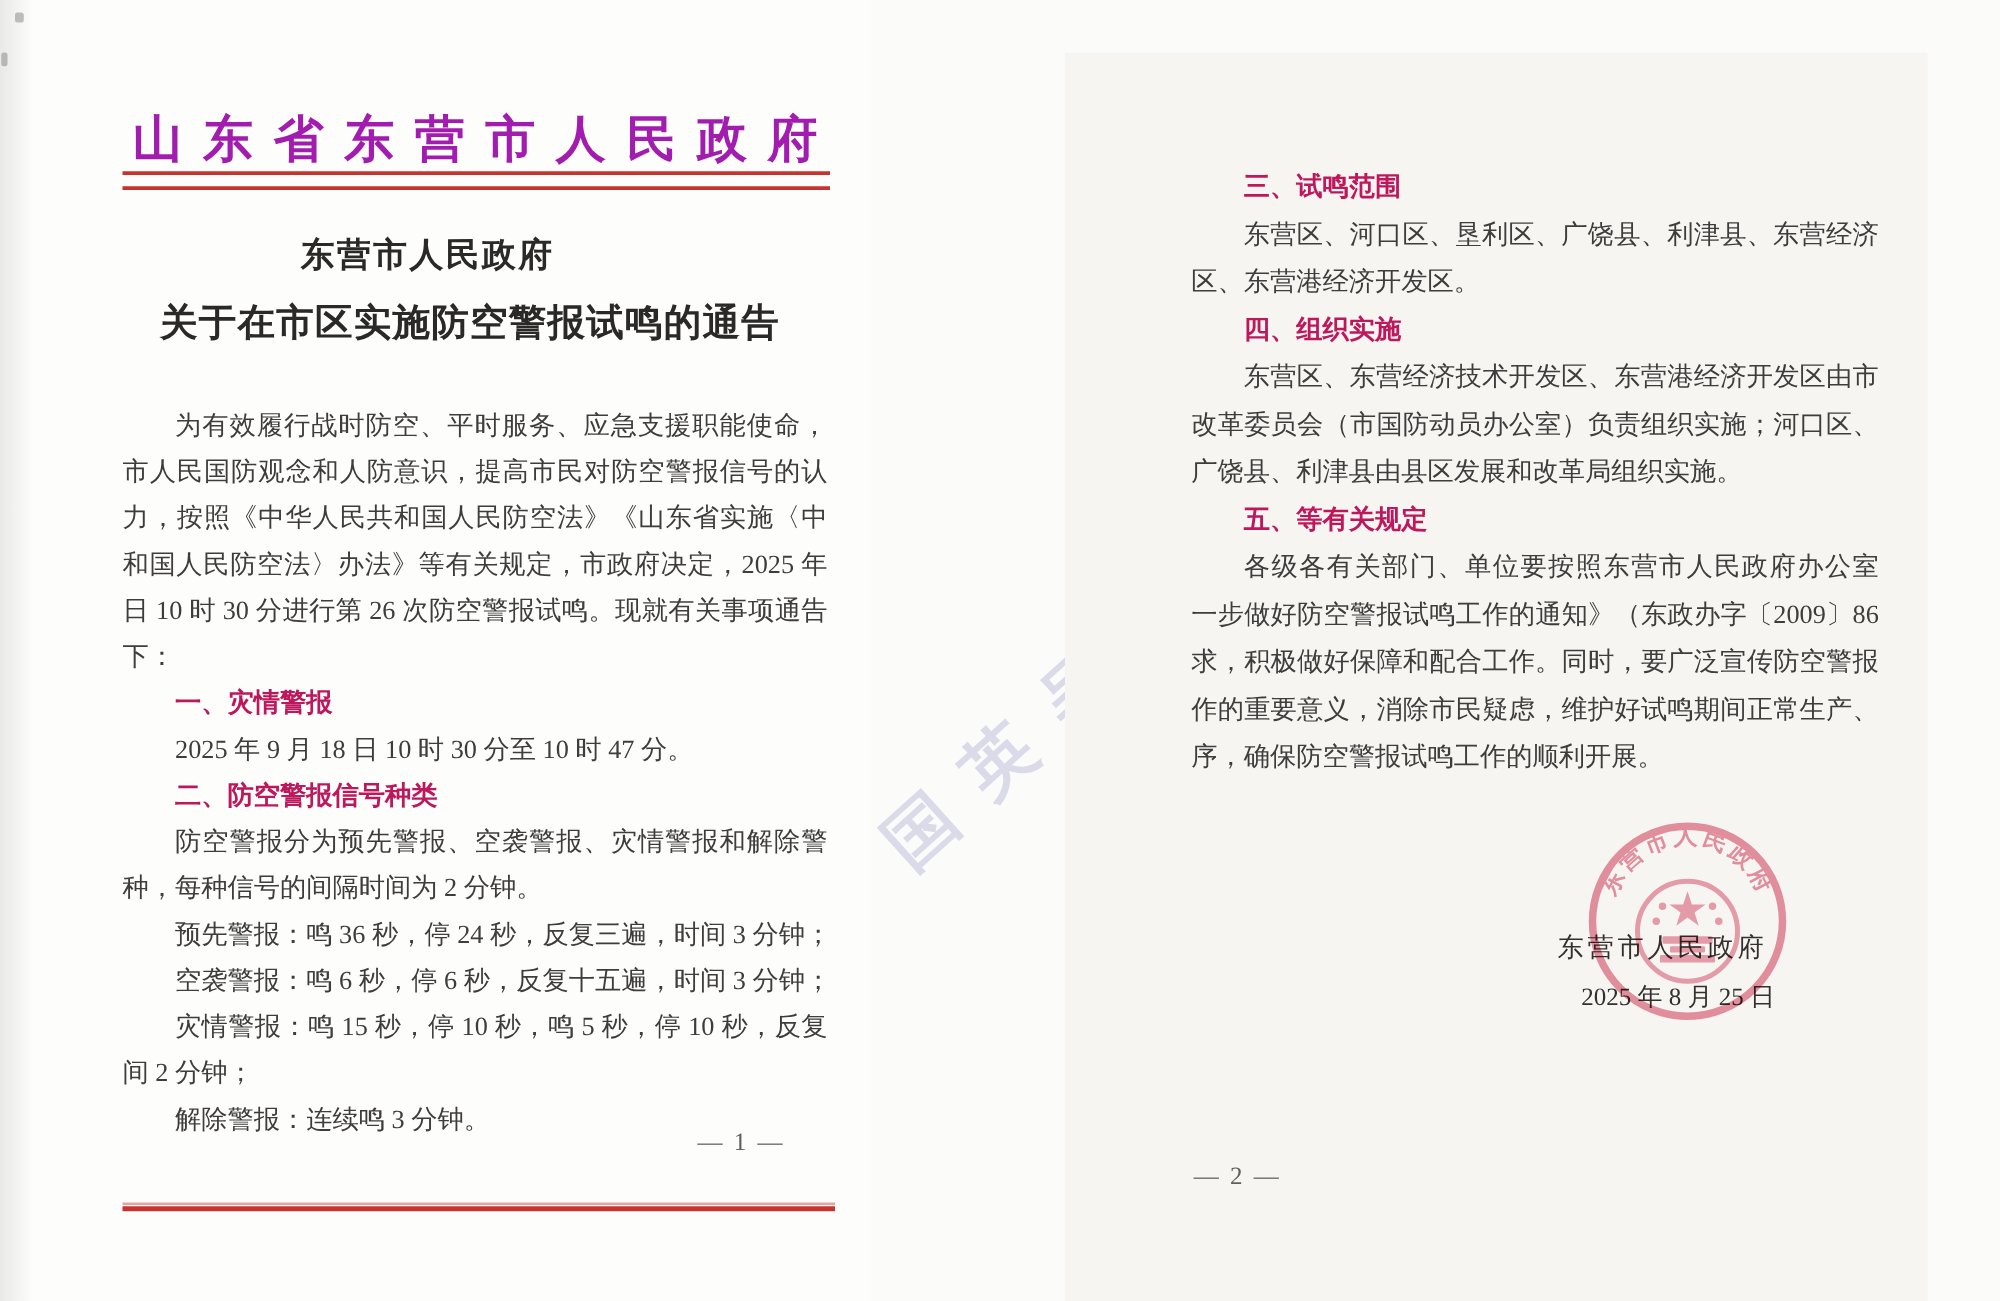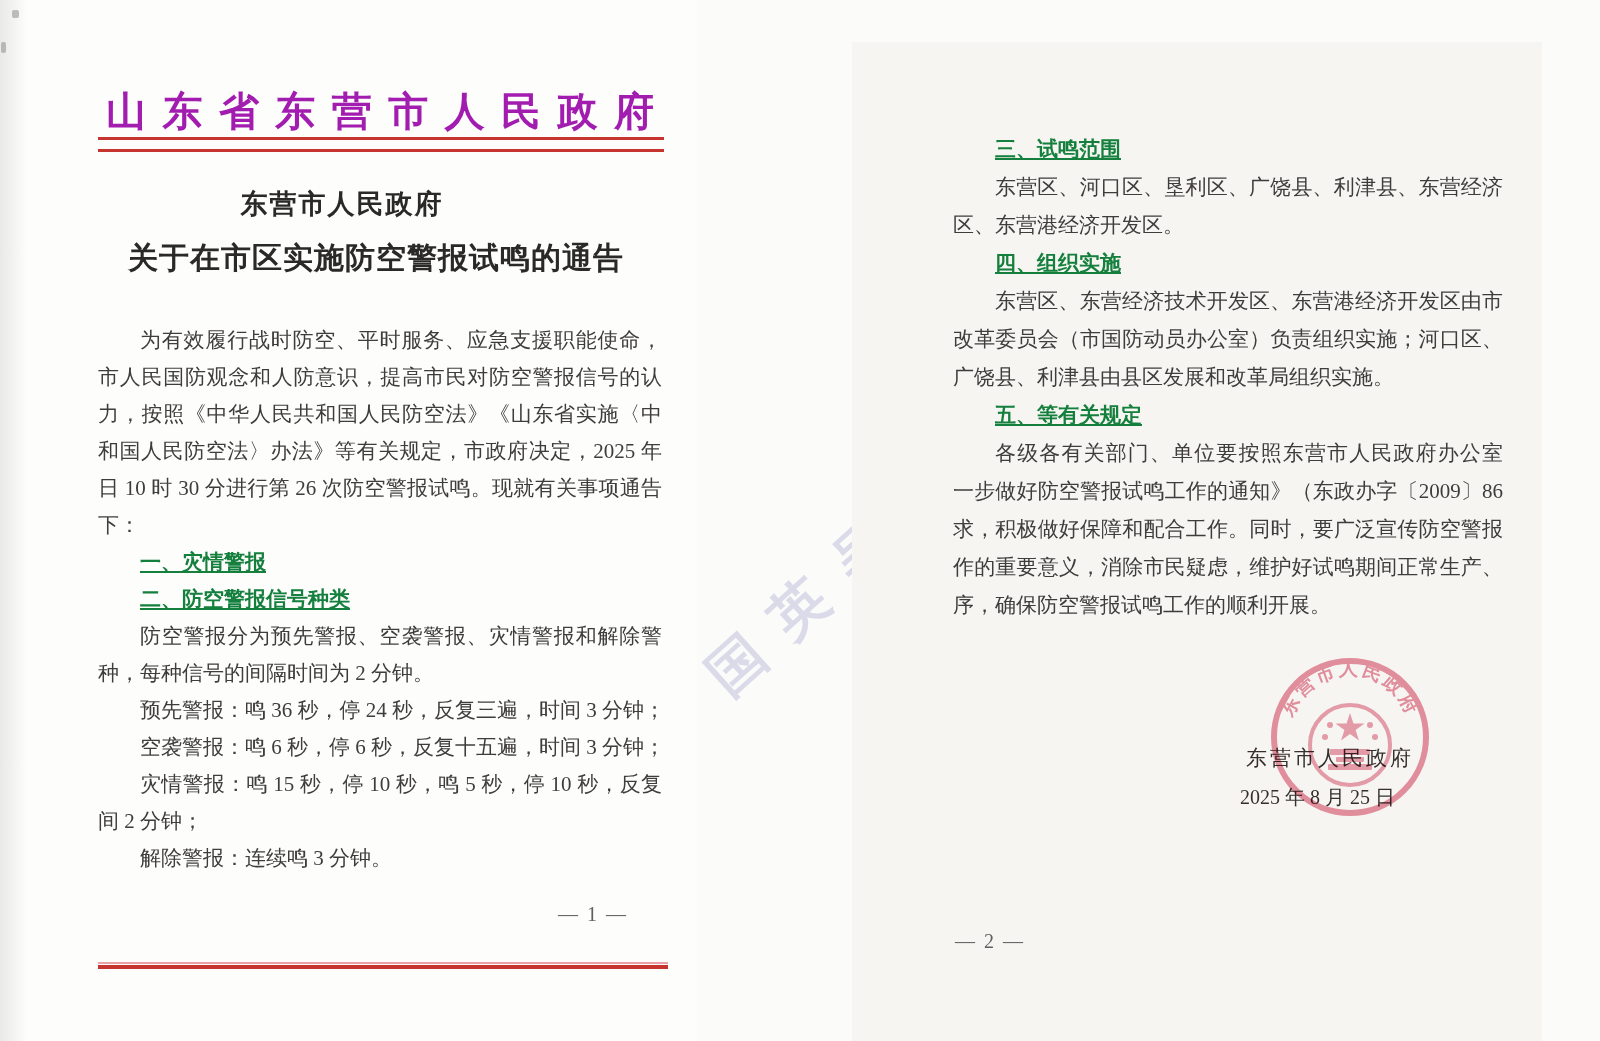--- a/index.html
+++ b/index.html
@@ -31,37 +31,37 @@
   .title1{font-size:27px;font-weight:bold;letter-spacing:2px;margin-bottom:16px;}
   .title2{font-size:30px;font-weight:bold;letter-spacing:1px;text-align:right;}
 
   .body-col{position:absolute;color:#3f3d3c;font-size:21px;}
   #page1 .body-col{left:73px;top:322px;width:564px;}
   #page2 .body-col{left:101px;top:88px;width:550px;}
   .ln{height:37px;line-height:37px;white-space:nowrap;}
   #page2 .ln{height:38px;line-height:38px;}
   .ln.fill{text-align:justify;text-align-last:justify;white-space:normal;overflow:hidden;}
   .ln.ind{text-indent:2em;}
-  .ln.b{font-weight:bold;color:#15803d;text-decoration:underline;}
+  .ln.b{font-weight:bold;color:#be185d;}
 
   .pagenum{position:absolute;font-size:20px;color:#5f5f5f;letter-spacing:2px;}
   #pagenum1{left:73px;top:903px;width:564px;text-align:right;padding-right:34px;box-sizing:border-box;}
   #pagenum2{left:103px;top:888px;}
 
   .bottom-rule{
     position:absolute;left:73px;top:962px;width:570px;height:7px;
     border-top:2px solid #eaa1a6;border-bottom:4px solid #c5342f;box-sizing:border-box;
   }
 
   .signature{
     position:absolute;left:388px;top:702px;width:180px;text-align:center;
     font-size:21px;color:#35302e;white-space:nowrap;letter-spacing:3px;
   }
   .sign-date{
-    position:absolute;left:388px;top:742px;width:180px;text-align:left;
+    position:absolute;left:388px;top:742px;width:180px;text-align:right;
     font-size:20px;color:#35302e;white-space:nowrap;
   }
   .seal{
     position:absolute;left:413px;top:610px;width:170px;height:170px;
     opacity:.8;mix-blend-mode:multiply;
   }
   .watermark{
     position:absolute;left:640px;top:430px;width:340px;height:340px;
     display:flex;align-items:center;justify-content:center;
     transform:rotate(-42deg);
@@ -86,20 +86,21 @@
   </div>
 
   <div class="body-col">
     <div class="ln ind fill">为有效履行战时防空、平时服务、应急支援职能使命，增强全</div>
     <div class="ln fill">市人民国防观念和人防意识，提高市民对防空警报信号的认知能</div>
     <div class="ln fill">力，按照《中华人民共和国人民防空法》《山东省实施〈中华人民共</div>
     <div class="ln fill">和国人民防空法〉办法》等有关规定，市政府决定，2025 年 9 月 18</div>
     <div class="ln fill">日 10 时 30 分进行第 26 次防空警报试鸣。现就有关事项通告如</div>
     <div class="ln">下：</div>
     <div class="ln ind b">一、灾情警报</div>
+    <div class="ln ind">2025 年 9 月 18 日 10 时 30 分至 10 时 47 分。</div>
     <div class="ln ind b">二、防空警报信号种类</div>
     <div class="ln ind fill">防空警报分为预先警报、空袭警报、灾情警报和解除警报四</div>
     <div class="ln">种，每种信号的间隔时间为 2 分钟。</div>
     <div class="ln ind">预先警报：鸣 36 秒，停 24 秒，反复三遍，时间 3 分钟；</div>
     <div class="ln ind">空袭警报：鸣 6 秒，停 6 秒，反复十五遍，时间 3 分钟；</div>
     <div class="ln ind fill">灾情警报：鸣 15 秒，停 10 秒，鸣 5 秒，停 10 秒，反复三遍，时</div>
     <div class="ln">间 2 分钟；</div>
     <div class="ln ind">解除警报：连续鸣 3 分钟。</div>
   </div>
 

